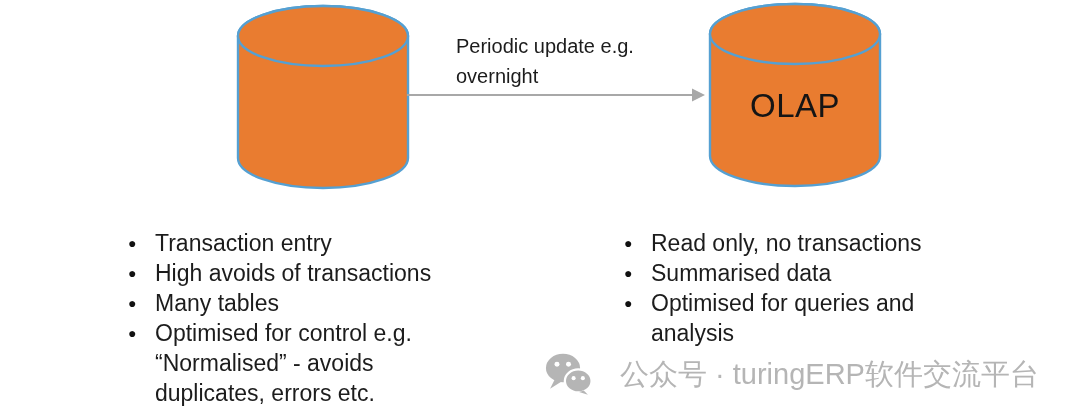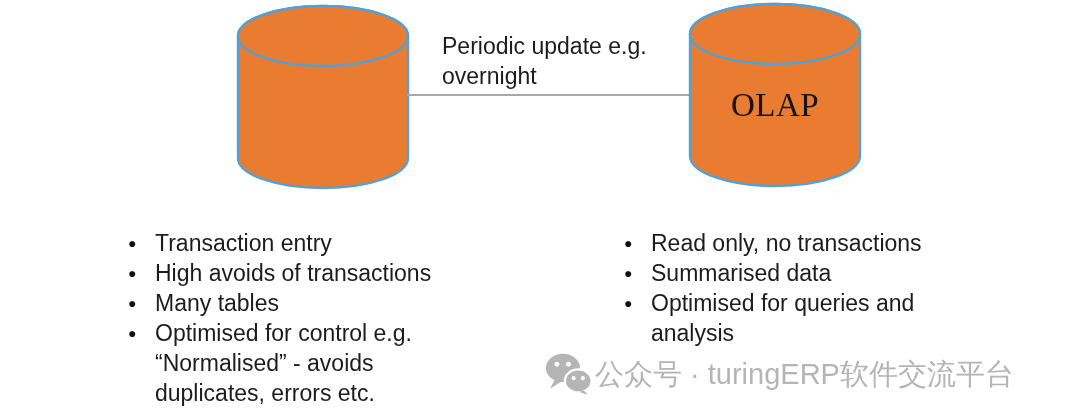--- a/index.html
+++ b/index.html
@@ -17,32 +17,32 @@
   .cyl{position:absolute;width:174px;height:186px;}
   .cyl svg{position:absolute;left:0;top:0;display:block;}
   .cyl-body{fill:var(--cylinder-fill);stroke:var(--cylinder-stroke);stroke-width:2.4;}
   .cyl-top{fill:var(--cylinder-fill);stroke:var(--cylinder-stroke);stroke-width:2.4;}
   .cyl-label{position:absolute;left:0;right:0;top:87px;text-align:center;
              font-size:33px;line-height:1;color:#151515;letter-spacing:.5px;}
 
   .arrow-svg{position:absolute;left:406px;top:85px;overflow:visible;}
   .arrow-line{stroke:var(--arrow);stroke-width:2;}
   .arrow-head{fill:var(--arrow);}
-  .arrow-label{position:absolute;left:442px;top:31px;width:250px;
-               font-size:23px;line-height:30px;color:var(--text);}
+  .arrow-label{position:absolute;left:456px;top:31px;width:250px;
+               font-size:20px;line-height:30px;color:var(--text);}
 
   .feature-list{position:absolute;list-style:none;font-size:23px;line-height:30px;color:var(--text);}
   .feature-list li{position:relative;padding-left:28px;}
   .feature-list li::before{content:"●";position:absolute;left:1px;top:0;
                            font-size:14px;line-height:30px;color:#111;}
   .list-oltp{left:127px;top:228px;width:348px;}
   .list-olap{left:623px;top:228px;width:322px;}
 
   .watermark{position:absolute;left:545px;top:350px;height:48px;
-             display:flex;align-items:center;gap:2px;}
+             display:flex;align-items:center;gap:27px;}
   .watermark-text{font-size:29px;line-height:1;color:var(--watermark);white-space:nowrap;}
   .wechat-svg{display:block;}
   .wc-bubble{fill:var(--watermark);}
   .wc-bubble-front{fill:var(--watermark);stroke:#fff;stroke-width:2.5;}
   .wc-eye{fill:#fff;}
 </style>
 </head>
 <body>
 
 <div class="canvas">
@@ -53,21 +53,21 @@
       <ellipse class="cyl-top" cx="87" cy="32" rx="85" ry="30"></ellipse>
     </svg>
   </figure>
 
   <svg class="arrow-svg" width="300" height="20" viewBox="0 0 300 20">
     <line class="arrow-line" x1="1" y1="10" x2="287" y2="10"></line>
     <polygon class="arrow-head" points="286,3.5 299,10 286,16.5"></polygon>
   </svg>
   <div class="arrow-label">Periodic update e.g. overnight</div>
 
-  <figure class="cyl" style="left:688px;top:2px;font-family:Liberation Serif, serif;">
+  <figure class="cyl" style="left:708px;top:2px;">
     <svg width="174" height="186" viewBox="0 0 174 186">
       <path class="cyl-body" d="M2,32 A85,30 0 0 1 172,32 L172,154 A85,30 0 0 1 2,154 Z"></path>
       <ellipse class="cyl-top" cx="87" cy="32" rx="85" ry="30"></ellipse>
     </svg>
     <figcaption class="cyl-label">OLAP</figcaption>
   </figure>
 
   <ul class="feature-list list-oltp">
     <li>Transaction entry</li>
     <li>High avoids of transactions</li>

